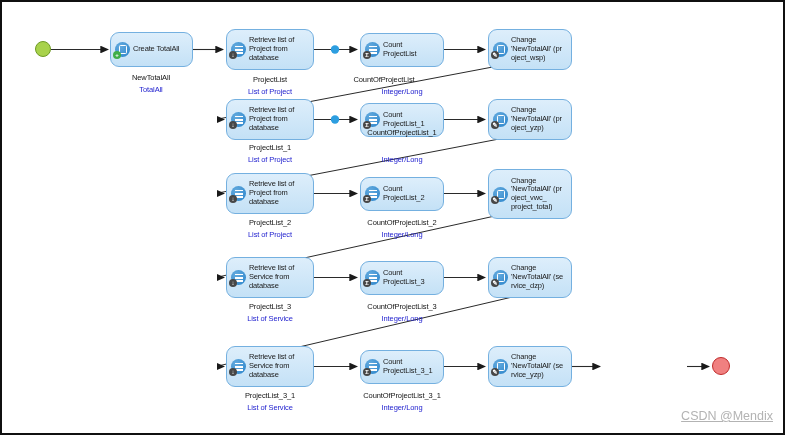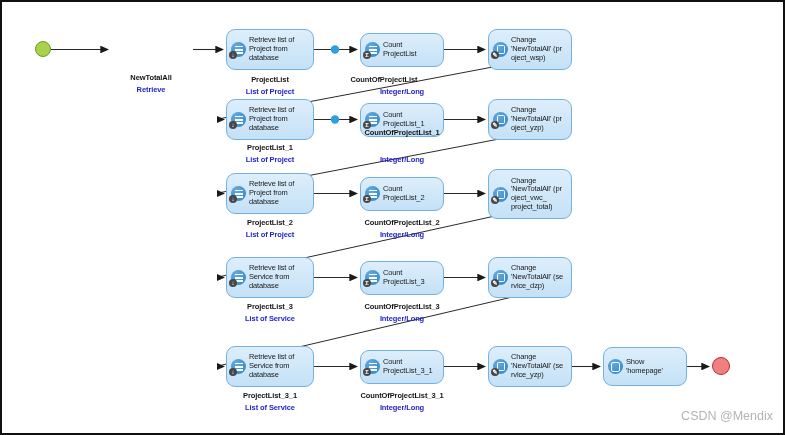--- a/index.html
+++ b/index.html
@@ -37,25 +37,25 @@
     position:absolute;left:-2px;bottom:-2px;width:8px;height:8px;border-radius:50%;
     color:#fff;font-size:6px;line-height:8px;text-align:center;font-weight:bold;
   }
   .badge-green{background:#3fae49;}
   .badge-dark{background:#474747;}
   .event{position:absolute;border-radius:50%;box-sizing:border-box;}
   .event.start{width:16px;height:16px;background:#a8d24b;border:1.5px solid #6f9b25;}
   .event.end{width:18px;height:18px;background:#f08080;border:1.5px solid #c02b2b;}
   .var-label{
     position:absolute;width:130px;text-align:center;
-    font-size:7.5px;line-height:10px;color:#141414;letter-spacing:-0.1px;font-weight:bold;
+    font-size:7.5px;line-height:10px;color:#141414;letter-spacing:-0.1px;
   }
   .var-label.type{color:#2323cf;}
   #watermark{
-    position:absolute;right:10px;top:407px;font-size:12.5px;color:#b3b3b3;
+    position:absolute;right:10px;top:407px;font-size:12.5px;color:#b3b3b3;text-decoration:underline;
   }
 </style>
 </head>
 <body>
 
 <div id="canvas">
 
   <svg id="connectors">
     <defs>
       <marker id="ah" markerWidth="8" markerHeight="7" refX="7" refY="3.5" orient="auto">
@@ -86,22 +86,29 @@
     <polygon points="223,275.5 215,272 215,279" fill="#1a1a1a"></polygon>
     <line x1="570" y1="281" x2="216" y2="364" stroke="#2a2a2a" stroke-width="1"></line>
     <polygon points="223,364.5 215,361 215,368" fill="#1a1a1a"></polygon>
 
     <circle cx="333" cy="47.5" r="4.2" fill="#2d9ee0"></circle>
     <circle cx="333" cy="117.5" r="4.2" fill="#2d9ee0"></circle>
   </svg>
 
   <div class="event start" style="left:33px;top:39px"></div>
 
+  <div class="node" style="left:108px;top:30px;width:83px;height:35px">
+    <span class="mxicon">
+      <span class="glyph doc"></span>
+      <span class="badge badge-green">+</span>
+    </span>
+    <span class="node-title">Create TotalAll</span>
+  </div>
   <div class="var-label" style="left:84px;top:71px">NewTotalAll</div>
-  <div class="var-label type" style="left:84px;top:83px">Retrieve</div>
+  <div class="var-label type" style="left:84px;top:83px">TotalAll</div>
 
   <div class="node" style="left:224px;top:27px;width:88px;height:41px">
     <span class="mxicon">
       <span class="glyph lines"></span>
       <span class="badge badge-dark">↓</span>
     </span>
     <span class="node-title">Retrieve list of
 Project from
 database</span>
   </div>
@@ -255,25 +262,18 @@
   <div class="node" style="left:486px;top:344px;width:84px;height:41px">
     <span class="mxicon">
       <span class="glyph doc"></span>
       <span class="badge badge-dark">✎</span>
     </span>
     <span class="node-title">Change
 'NewTotalAll' (se
 rvice_yzp)</span>
   </div>
 
-  <div class="node" style="left:601px;top:345px;width:84px;height:39px">
-    <span class="mxicon">
-      <span class="glyph page"></span>
-    </span>
-    <span class="node-title">Show
-'homepage'</span>
-  </div>
 
   <div class="event end" style="left:710px;top:355px"></div>
 
   <div id="watermark">CSDN @Mendix</div>
 
 </div>
 
 </body></html>

